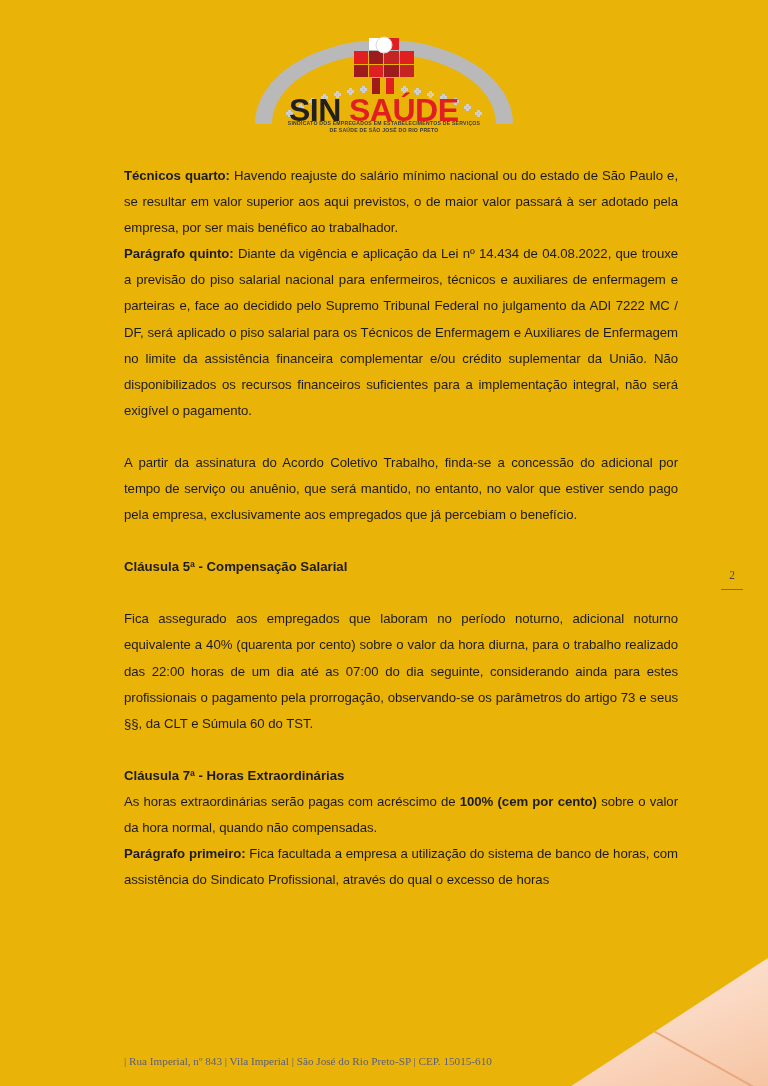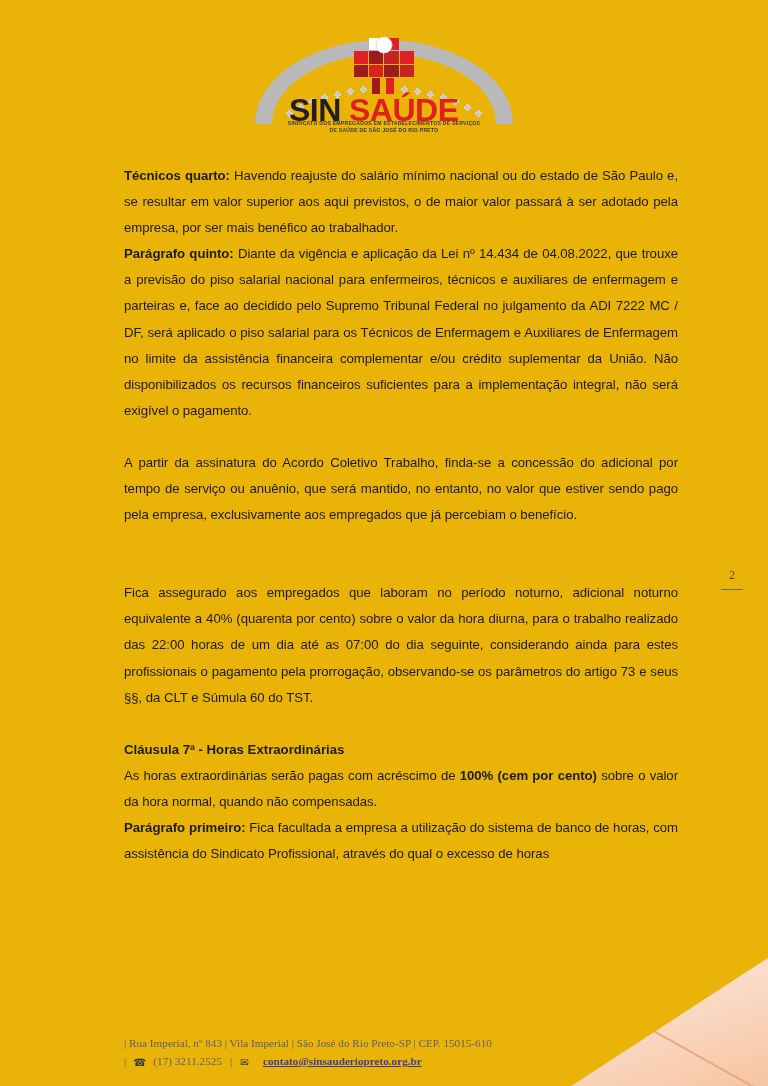--- a/index.html
+++ b/index.html
@@ -268,20 +268,21 @@
     <p class="para"><span class="lead">Técnicos quarto:</span><span> Havendo reajuste do salário mínimo nacional ou do estado de São Paulo e, se resultar em valor superior aos aqui previstos, o de maior valor passará à ser adotado pela empresa, por ser mais benéfico ao trabalhador.</span></p>
 
     <p class="para"><span class="lead">Parágrafo quinto:</span><span> Diante da vigência e aplicação da Lei nº 14.434 de 04.08.2022, que trouxe a previsão do piso salarial nacional para enfermeiros, técnicos e auxiliares de enfermagem e parteiras e, face ao decidido pelo Supremo Tribunal Federal no julgamento da ADI 7222 MC / DF, será aplicado o piso salarial para os Técnicos de Enfermagem e Auxiliares de Enfermagem no limite da assistência financeira complementar e/ou crédito suplementar da União. Não disponibilizados os recursos financeiros suficientes para a implementação integral, não será exigível o pagamento.</span></p>
 
     <div class="spacer-block"></div>
 
     <p class="para">A partir da assinatura do Acordo Coletivo Trabalho, finda-se a concessão do adicional por tempo de serviço ou anuênio, que será mantido, no entanto, no valor que estiver sendo pago pela empresa, exclusivamente aos empregados que já percebiam o benefício.</p>
 
     <div class="spacer-block"></div>
 
+    <p class="clause-head">Cláusula 5ª - Compensação Salarial</p>
 
     <div class="spacer-block"></div>
 
     <p class="para">Fica assegurado aos empregados que laboram no período noturno, adicional noturno equivalente a 40% (quarenta por cento) sobre o valor da hora diurna, para o trabalho realizado das 22:00 horas de um dia até as 07:00 do dia seguinte, considerando ainda para estes profissionais o pagamento pela prorrogação, observando-se os parâmetros do artigo 73 e seus §§, da CLT e Súmula 60 do TST.</p>
 
     <div class="spacer-block"></div>
 
     <p class="clause-head">Cláusula 7ª - Horas Extraordinárias</p>
     <p class="para"><span>As horas extraordinárias serão pagas com acréscimo de </span><b>100% (cem por cento)</b><span> sobre o valor da hora normal, quando não compensadas.</span></p>
 
@@ -289,21 +290,20 @@
 
   </div>
 
   <div class="page-mark">
     <div class="num">2</div>
     <div class="rule"></div>
   </div>
 
   <div class="footer">
     <span class="line">| Rua Imperial, nº 843 | Vila Imperial | São José do Rio Preto-SP | CEP. 15015-610</span>
-    <span class="line"><span>|</span><span class="gap"></span><span class="ico">☎</span><span class="gap"></span><span>(17) 3211.2525</span><span class="gap"></span><span class="sep">|</span><span class="gap"></span><span class="ico">✉</span><span class="gap"></span><span class="gap"></span><span class="mail">contato@sinsauderiopreto.org.br</span></span>
   </div>
 
   <div class="corner-deco">
     <div class="tri"></div>
     <div class="tri-edge">
       <div class="hairline"></div>
     </div>
   </div>
 
 </div>

